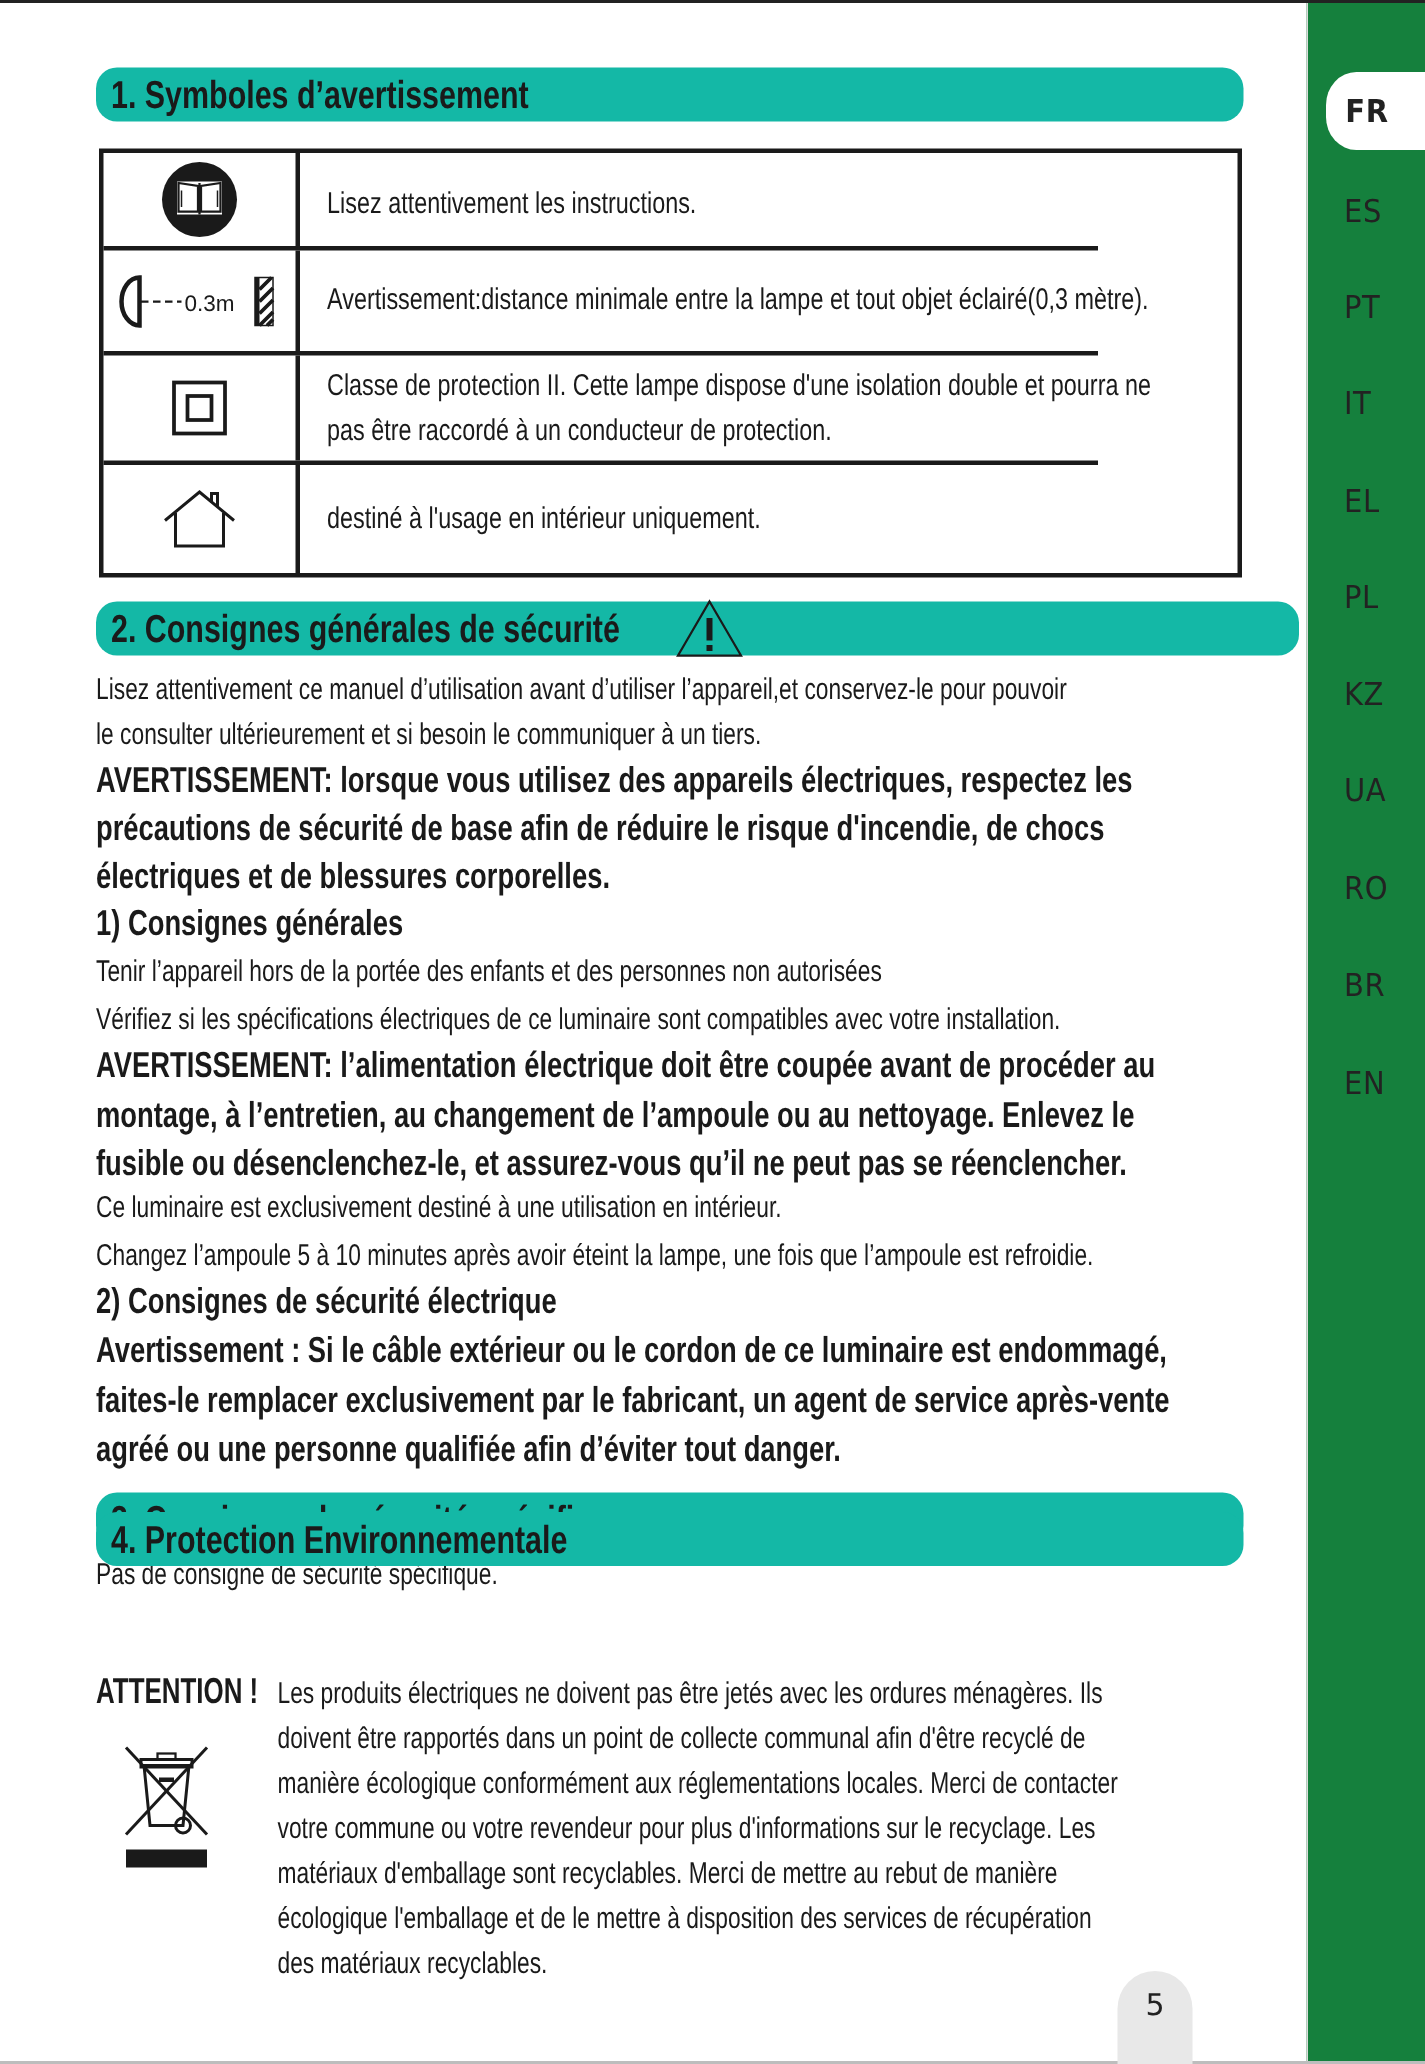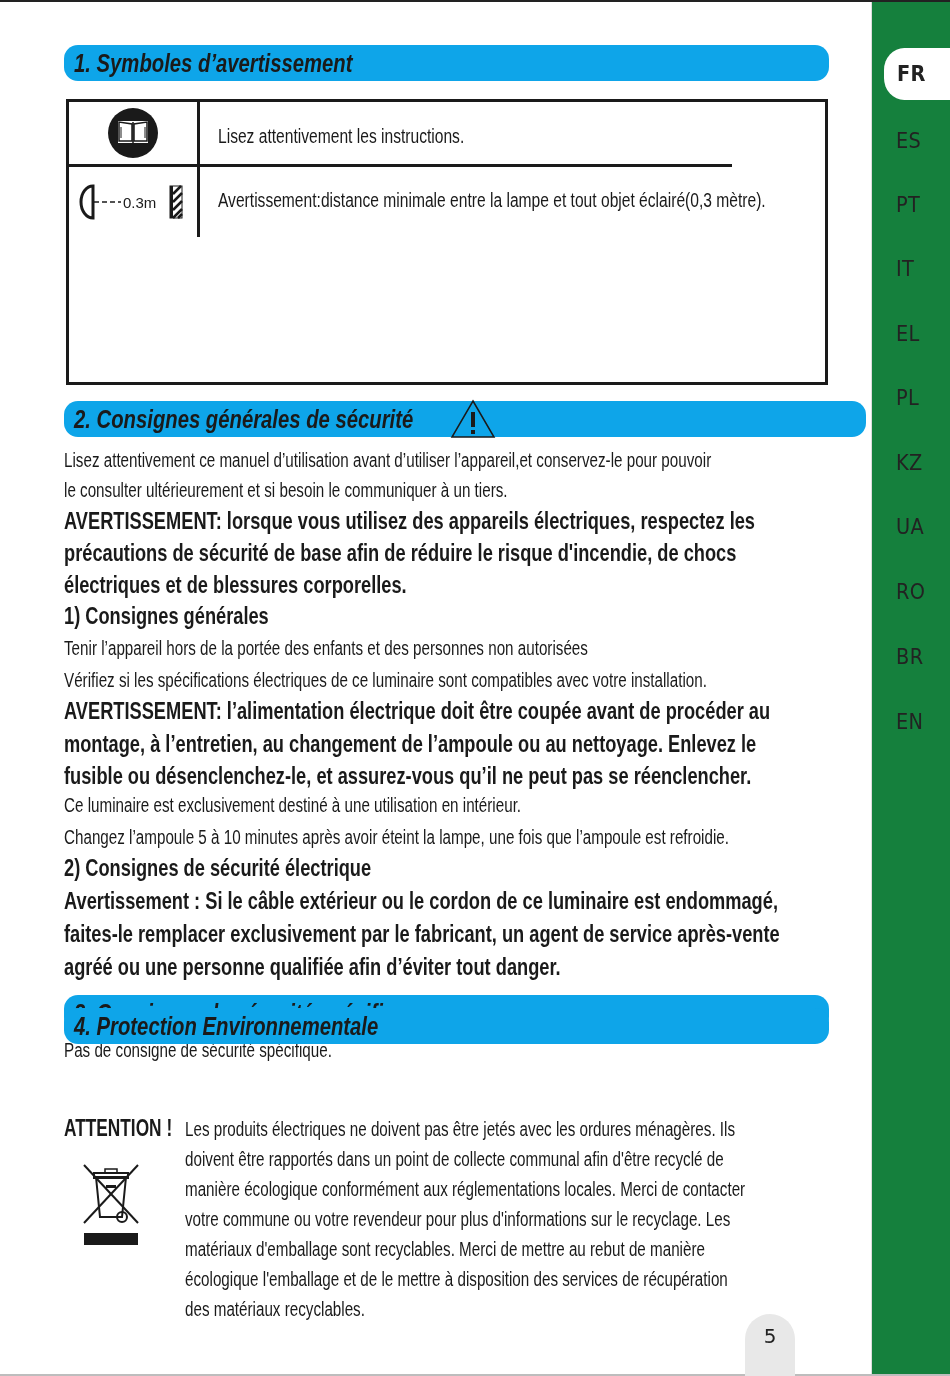--- a/index.html
+++ b/index.html
@@ -23,21 +23,21 @@
     padding-left: 26px; box-sizing: border-box; letter-spacing: 0.5px;
     transform: scaleX(0.92); transform-origin: left center;
   }
   .lang-item.active {
     left: 12px; width: 80px; height: 52px; line-height: 52px;
     background: #fff; border-radius: 22px 0 0 22px; font-weight: bold;
     padding-left: 14px;
   }
   .section-head {
     position: absolute; left: 64px; width: 765px; height: 36px;
-    background: #0ea5e9; border-radius: 14px; font-style: italic;
+    background: #14b8a6; border-radius: 14px;
   }
   .section-title {
     position: absolute; left: 10px; top: 0; line-height: 36px;
     font-weight: bold; font-size: 26px; color: #1a1a1a; white-space: nowrap;
     transform: scaleX(0.78); transform-origin: left center;
   }
   .txt {
     position: absolute; left: 64px; font-size: 20px; color: #1a1a1a; white-space: nowrap;
     transform: scaleX(0.76); transform-origin: left center; line-height: 30px;
   }
@@ -111,20 +111,39 @@
         <path d="M16 4 A12 16 0 0 0 16 36 Z" fill="none" stroke="#1a1a1a" stroke-width="3"></path>
         <line x1="17" y1="20" x2="44" y2="20" stroke="#1a1a1a" stroke-width="1.5" stroke-dasharray="5 3"></line>
         <text x="46" y="26" font-family="Liberation Sans, sans-serif" font-size="15" fill="#1a1a1a">0.3m</text>
         <rect x="93" y="4" width="12" height="32" fill="#fff" stroke="#1a1a1a" stroke-width="1"></rect>
         <rect x="93" y="4" width="3" height="32" fill="#1a1a1a"></rect>
         <path d="M96 12 L104 4 M96 20 L105 11 M96 28 L105 19 M96 36 L105 27 M101 36 L105 32" stroke="#1a1a1a" stroke-width="2.5"></path>
       </svg>
     </div>
     <div class="sym-text" style="top:18px;">Avertissement:distance minimale entre la lampe et tout objet éclairé(0,3 mètre).</div>
   </div>
+  <div class="sym-row" style="top:135px; height:73px;">
+    <div class="sym-icon-cell">
+      <svg width="40" height="40" viewBox="0 0 40 40">
+        <rect x="3" y="3" width="34" height="34" fill="none" stroke="#1a1a1a" stroke-width="2.5"></rect>
+        <rect x="12" y="12" width="16" height="16" fill="none" stroke="#1a1a1a" stroke-width="2.5"></rect>
+      </svg>
+    </div>
+    <div class="sym-text" style="top:5px;">Classe de protection II. Cette lampe dispose d'une isolation double et pourra ne</div>
+    <div class="sym-text" style="top:35px;">pas être raccordé à un conducteur de protection.</div>
+  </div>
+  <div class="sym-row" style="top:208px; height:72px;">
+    <div class="sym-icon-cell">
+      <svg width="52" height="42" viewBox="0 0 52 42">
+        <path d="M3 22 L26 3 L49 22 M10 17 L10 39 L42 39 L42 17" fill="none" stroke="#1a1a1a" stroke-width="2"></path>
+        <path d="M34 10 L34 4 L38 4 L38 13" fill="none" stroke="#1a1a1a" stroke-width="2"></path>
+      </svg>
+    </div>
+    <div class="sym-text" style="top:21px;">destiné à l'usage en intérieur uniquement.</div>
+  </div>
 </div>
 
 <div class="section-head" style="top:401px;padding-left:37px;">
   <span class="section-title">2. Consignes générales de sécurité</span>
   <svg style="position:absolute; left:386px; top:-2px;" width="46" height="40" viewBox="0 0 46 40">
     <path d="M23 2 L44 38 L2 38 Z" fill="none" stroke="#1a1a1a" stroke-width="1.5"></path>
     <rect x="21" y="13" width="4" height="15" fill="#1a1a1a"></rect>
     <rect x="21" y="31" width="4" height="4" fill="#1a1a1a"></rect>
   </svg>
 </div>

